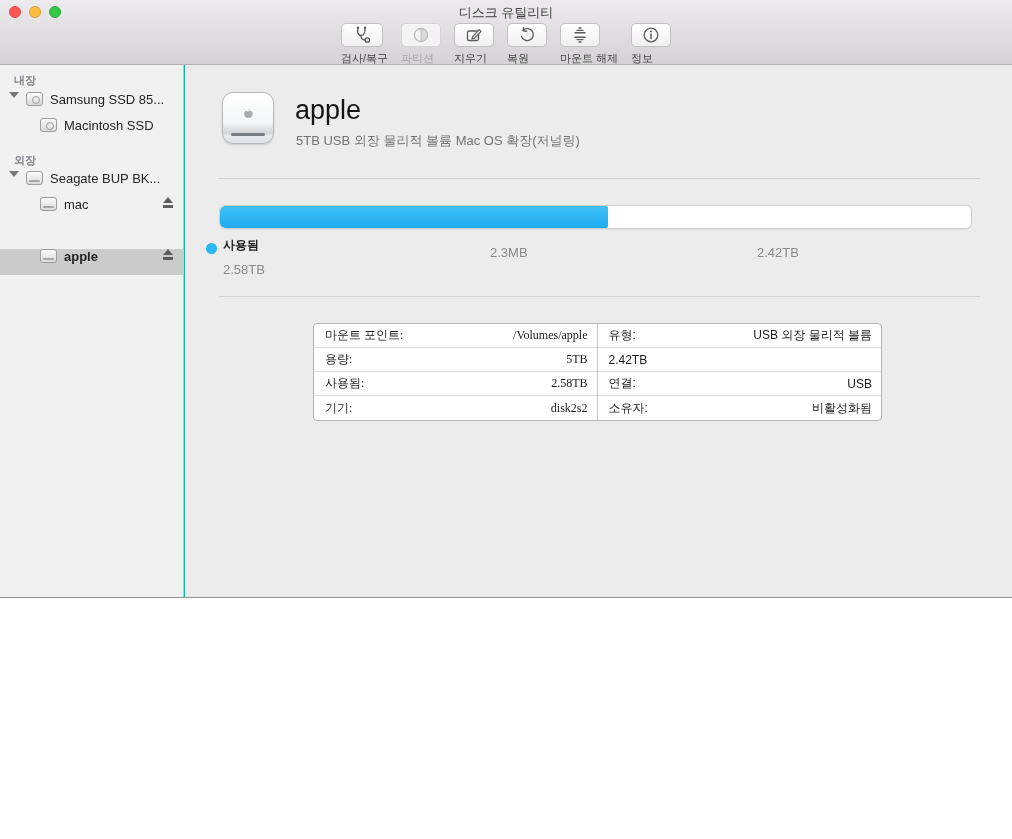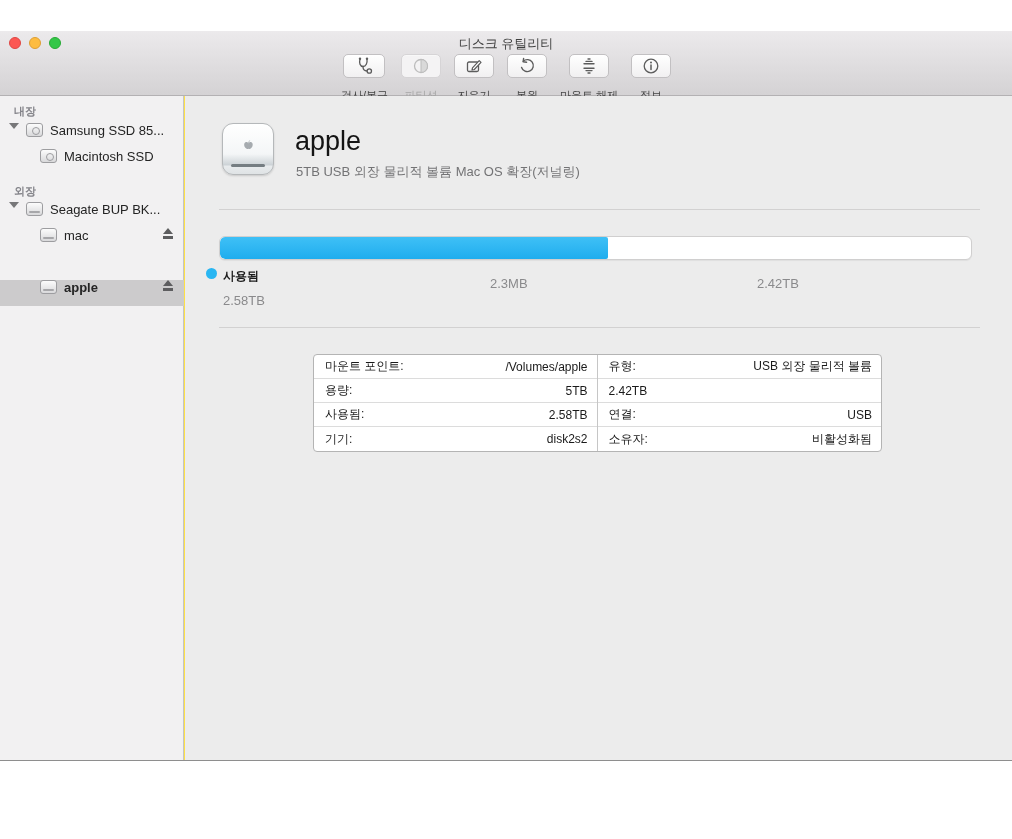--- a/index.html
+++ b/index.html
@@ -1,33 +1,33 @@
 <!DOCTYPE html>
 <html><head>
 <meta charset="utf-8">
 <style>
   * { margin:0; padding:0; box-sizing:border-box; }
   html,body { width:1012px; height:839px; overflow:hidden; }
   body { font-family:"Liberation Sans","DejaVu Sans",sans-serif; -webkit-font-smoothing:antialiased; }
-  .window { position:relative; width:1012px; height:730px; background:#fde047; border-bottom:1px solid #8e8e8e;margin-top:31px; }
+  .window { position:relative; width:1012px; height:598px; background:#14b8a6; border-bottom:1px solid #8e8e8e; }
 
   
   .chrome { position:absolute; top:0; left:0; right:0; height:65px;
     background:linear-gradient(#eceaec, #d4d2d4); border-bottom:1px solid #b3b1b3; }
   .win-title { position:absolute; top:4px; left:0; right:0; text-align:center;
     font-size:13px; color:#3f3f3f; }
   .traffic { position:absolute; top:6px; left:9px; display:flex; gap:8px; }
   .light { width:12px; height:12px; border-radius:50%; }
   .light.red    { background:#fc5753; border:1px solid #df4744; }
   .light.yellow { background:#fdbc40; border:1px solid #de9f34; }
   .light.green  { background:#33c748; border:1px solid #27aa35; }
 
   .toolbar { position:absolute; top:23px; left:0; right:0; display:flex; justify-content:center;
     align-items:flex-start; gap:13px; }
-  .tool { display:flex; flex-direction:column; align-items:center; gap:10px; }
+  .tool { display:flex; flex-direction:column; gap:4px; }
   .tool-btn { width:40px; height:24px; border-radius:5px; display:flex; align-items:center; justify-content:center;
     background:linear-gradient(#ffffff,#f1f0f1); border:1px solid #c2c0c2; box-shadow:0 1px 0 rgba(255,255,255,.4) inset; }
   .tool-btn.wide { width:42px; }
   .tool-label { font-size:11px; color:#434343; white-space:nowrap; }
   .tool.disabled .tool-btn { background:#f4f3f4; border-color:#d6d4d6; }
   .tool.disabled .tool-label { color:#a5a5a5; }
   .tool svg { display:block; }
 
   
   .sidebar { position:absolute; top:65px; left:0; width:184px; bottom:0;
@@ -63,34 +63,34 @@
   .hr { position:absolute; left:34px; width:761px; height:1px; background:#d2d1d1; }
   .hr1 { top:113px; } .hr2 { top:231px; }
 
   
   .usage-bar { position:absolute; left:34px; top:140px; width:753px; height:24px; background:#ffffff;
     border:1px solid #d0cfcf; border-radius:6px; box-shadow:0 1px 1px rgba(0,0,0,.06); overflow:hidden; }
   .usage-fill { height:100%; background:linear-gradient(#3fc0f6,#1fadee); border-radius:5px 2px 2px 5px; }
 
   .legend { position:absolute; top:172px; left:0; }
   .legend-item { position:absolute; top:0; width:250px; }
-  .legend-head { display:flex; align-items:flex-start; gap:6px; }
+  .legend-head { display:flex; align-items:flex-end; gap:6px; }
   .swatch { width:11px; height:11px; border-radius:50%; flex:none; }
   .swatch.used { background:#29b6f2; }
   .swatch.purgeable { background:#ffffff; border:1px solid #d2d2d2;
     background-image:linear-gradient(135deg, transparent 42%, #d6d6d6 42%, #d6d6d6 58%, transparent 58%); }
   .swatch.free { background:#ffffff; border:1px solid #d6d6d6; }
   .legend-label { font-size:12px; font-weight:bold; color:#1c1c1c; }
   .legend-value { margin:8px 0 0 17px; font-size:13px; color:#8a8a8c; }
 
   
   .details { position:absolute; left:128px; top:258px; width:569px; display:flex;
     background:#ffffff; border:1px solid #b4b4b4; border-radius:4px; overflow:hidden; }
   .dcol { width:50%; }
-  .dcol.left { border-right:1px solid #c6c6c6; }
+  .dcol.left { border-right:1px solid #c6c6c6;font-family:Liberation Serif, serif; }
   .drow { display:flex; justify-content:space-between; align-items:center; height:24px; padding:0 9px 0 11px;
     border-bottom:1px solid #dcdcdc; font-size:12px; color:#1a1a1a; }
   .dcol .drow:last-child { border-bottom:none; }
   .dlabel { white-space:nowrap; }
   .dvalue { white-space:nowrap; font-weight:bold; font-weight:normal; }
 </style>
 </head>
 <body>
 
 <div class="window">

